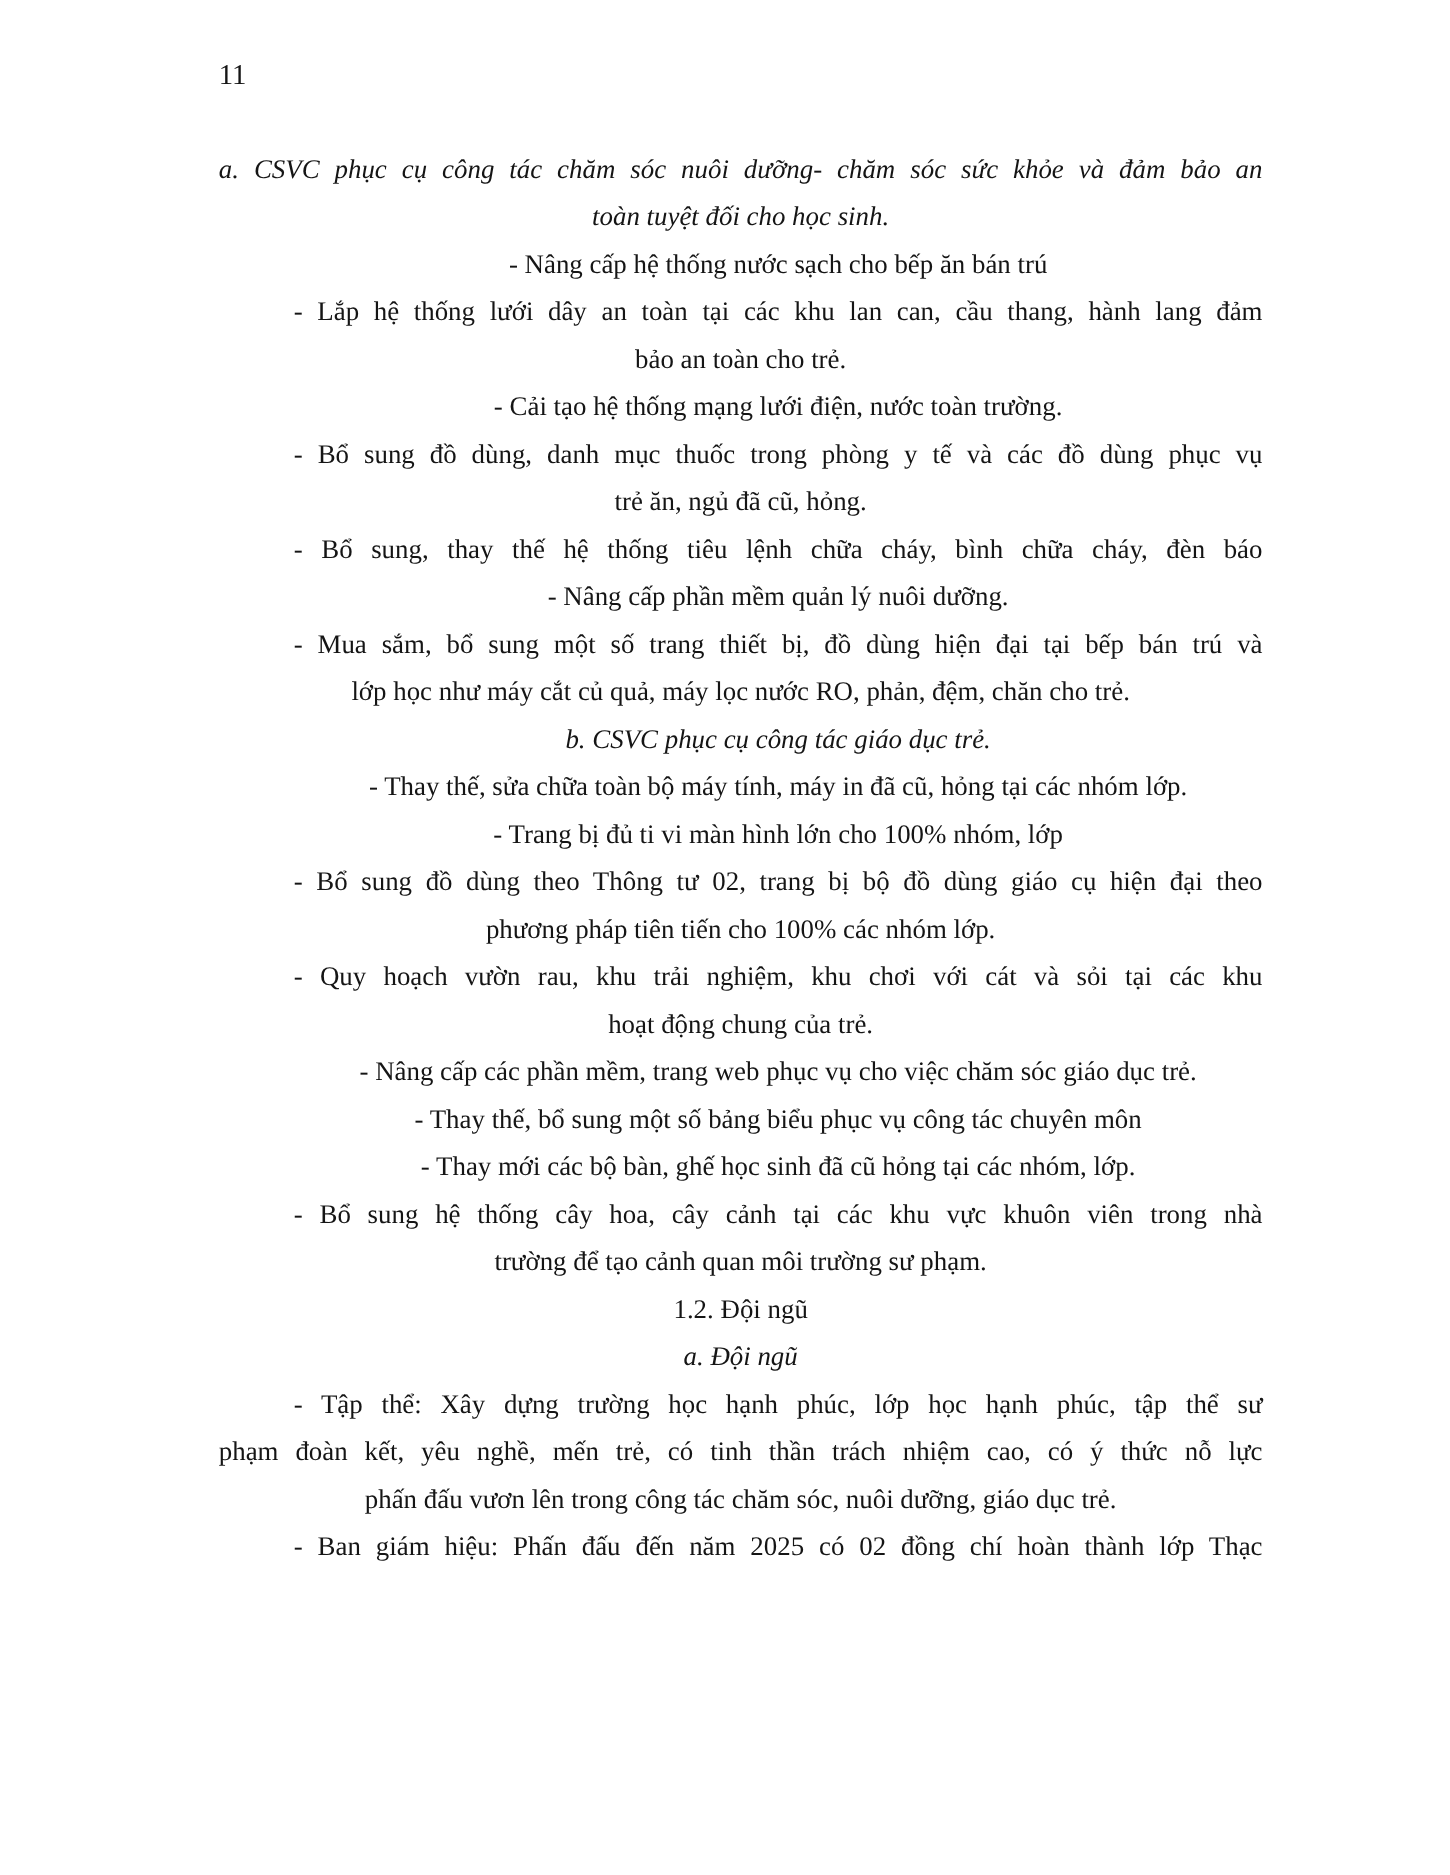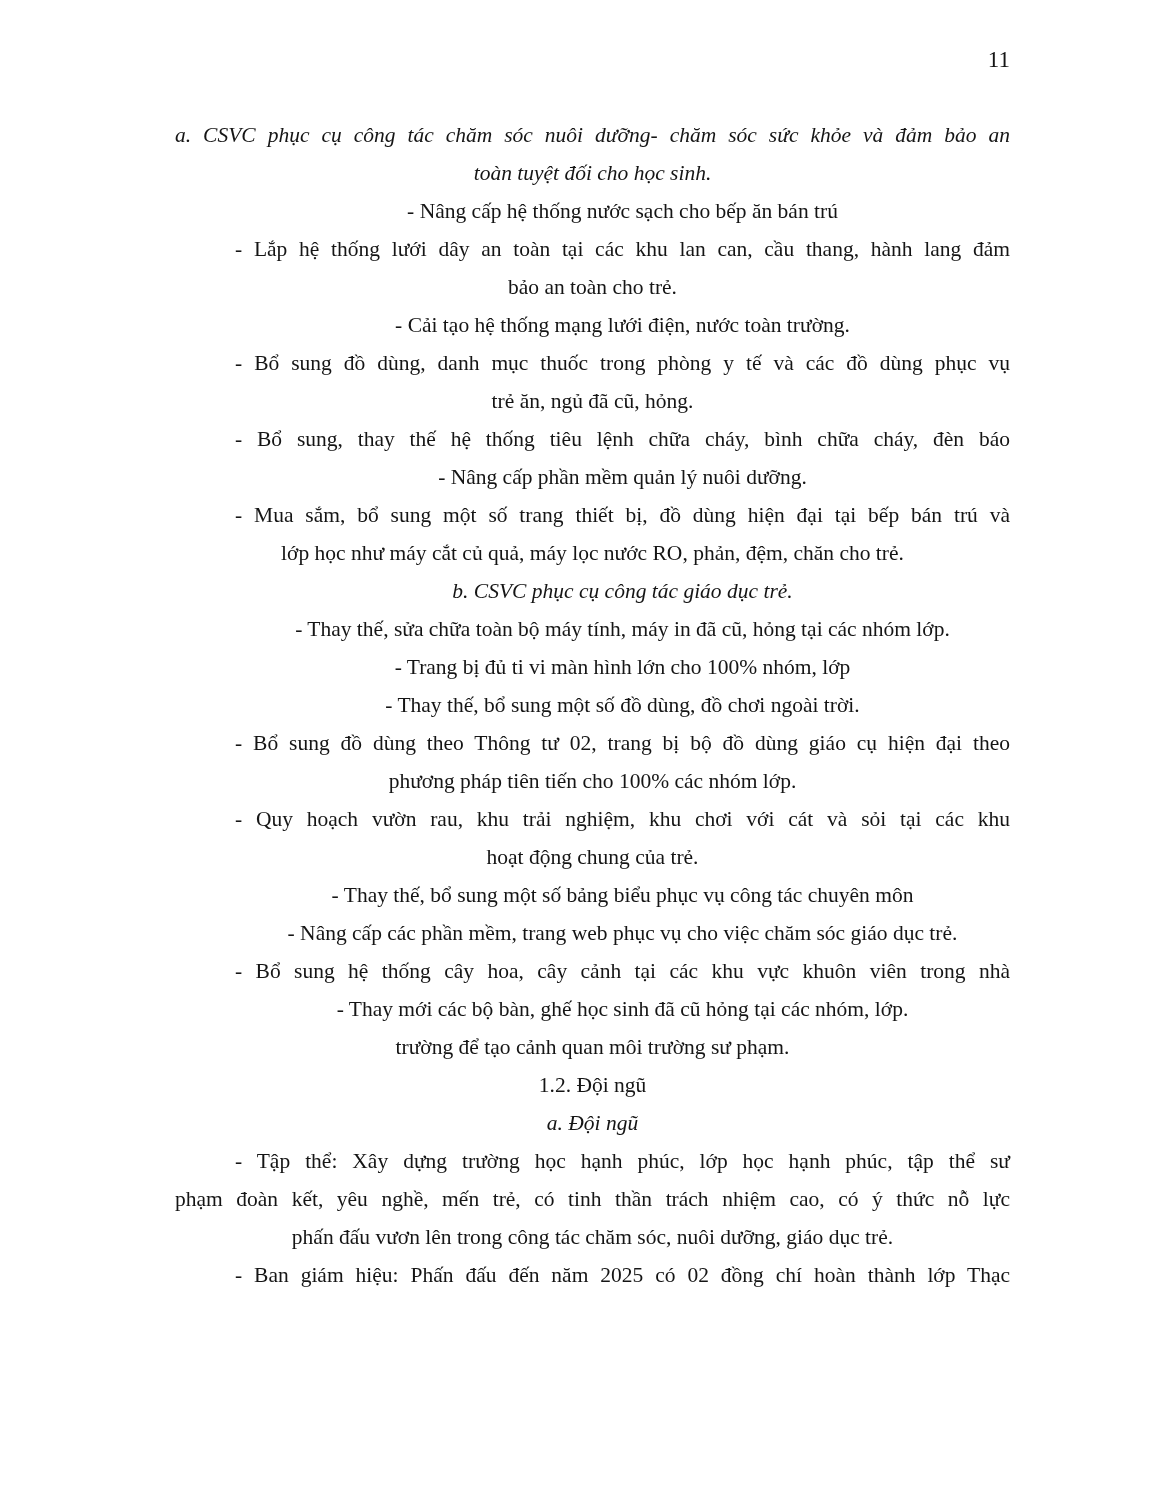--- a/index.html
+++ b/index.html
@@ -14,21 +14,21 @@
     background: #ffffff;
     font-family: "Liberation Serif", "DejaVu Serif", serif;
     color: #151515;
     overflow: hidden;
   }
   .page-number {
     position: absolute;
     top: 44px;
     left: 175px;
     width: 835px;
-    text-align: right;
+    text-align: left;
     font-size: 23px;
     line-height: 32px;
   }
   .page-body {
     position: absolute;
     top: 116px;
     left: 175px;
     width: 835px;
   }
   .line {
@@ -60,29 +60,28 @@
       <div class="line indent">- Cải tạo hệ thống mạng lưới điện, nước toàn trường.</div>
       <div class="line indent j">- Bổ sung đồ dùng, danh mục thuốc trong phòng y tế và các đồ dùng phục vụ</div>
       <div class="line">trẻ ăn, ngủ đã cũ, hỏng.</div>
       <div class="line indent j">- Bổ sung, thay thế hệ thống tiêu lệnh chữa cháy, bình chữa cháy, đèn báo</div>
       <div class="line indent">- Nâng cấp phần mềm quản lý nuôi dưỡng.</div>
       <div class="line indent j">- Mua sắm, bổ sung một số trang thiết bị, đồ dùng hiện đại tại bếp bán trú và</div>
       <div class="line">lớp học như máy cắt củ quả, máy lọc nước RO, phản, đệm, chăn cho trẻ.</div>
       <div class="line italic indent">b. CSVC phục cụ công tác giáo dục trẻ.</div>
       <div class="line indent">- Thay thế, sửa chữa toàn bộ máy tính, máy in đã cũ, hỏng tại các nhóm lớp.</div>
       <div class="line indent">- Trang bị đủ ti vi màn hình lớn cho 100% nhóm, lớp</div>
-      <div class="line indent">- Thay thế, bổ sung một số đồ dùng, đồ chơi ngoài trời.</div>
       <div class="line indent j">- Bổ sung đồ dùng theo Thông tư 02, trang bị bộ đồ dùng giáo cụ hiện đại theo</div>
       <div class="line">phương pháp tiên tiến cho 100% các nhóm lớp.</div>
       <div class="line indent j">- Quy hoạch vườn rau, khu trải nghiệm, khu chơi với cát và sỏi tại các khu</div>
       <div class="line">hoạt động chung của trẻ.</div>
+      <div class="line indent">- Nâng cấp các phần mềm, trang web phục vụ cho việc chăm sóc giáo dục trẻ.</div>
       <div class="line indent">- Thay thế, bổ sung một số bảng biểu phục vụ công tác chuyên môn</div>
-      <div class="line indent">- Nâng cấp các phần mềm, trang web phục vụ cho việc chăm sóc giáo dục trẻ.</div>
+      <div class="line indent">- Thay mới các bộ bàn, ghế học sinh đã cũ hỏng tại các nhóm, lớp.</div>
       <div class="line indent j">- Bổ sung hệ thống cây hoa, cây cảnh tại các khu vực khuôn viên trong nhà</div>
-      <div class="line indent">- Thay mới các bộ bàn, ghế học sinh đã cũ hỏng tại các nhóm, lớp.</div>
       <div class="line">trường để tạo cảnh quan môi trường sư phạm.</div>
       <div class="line bold">1.2. Đội ngũ</div>
       <div class="line italic">a. Đội ngũ</div>
       <div class="line indent j">- Tập thể: Xây dựng trường học hạnh phúc, lớp học hạnh phúc, tập thể sư</div>
       <div class="line j">phạm đoàn kết, yêu nghề, mến trẻ, có tinh thần trách nhiệm cao, có ý thức nỗ lực</div>
       <div class="line">phấn đấu vươn lên trong công tác chăm sóc, nuôi dưỡng, giáo dục trẻ.</div>
       <div class="line indent j">- Ban giám hiệu: Phấn đấu đến năm 2025 có 02 đồng chí hoàn thành lớp Thạc</div>
     </div>
 </div>
 

